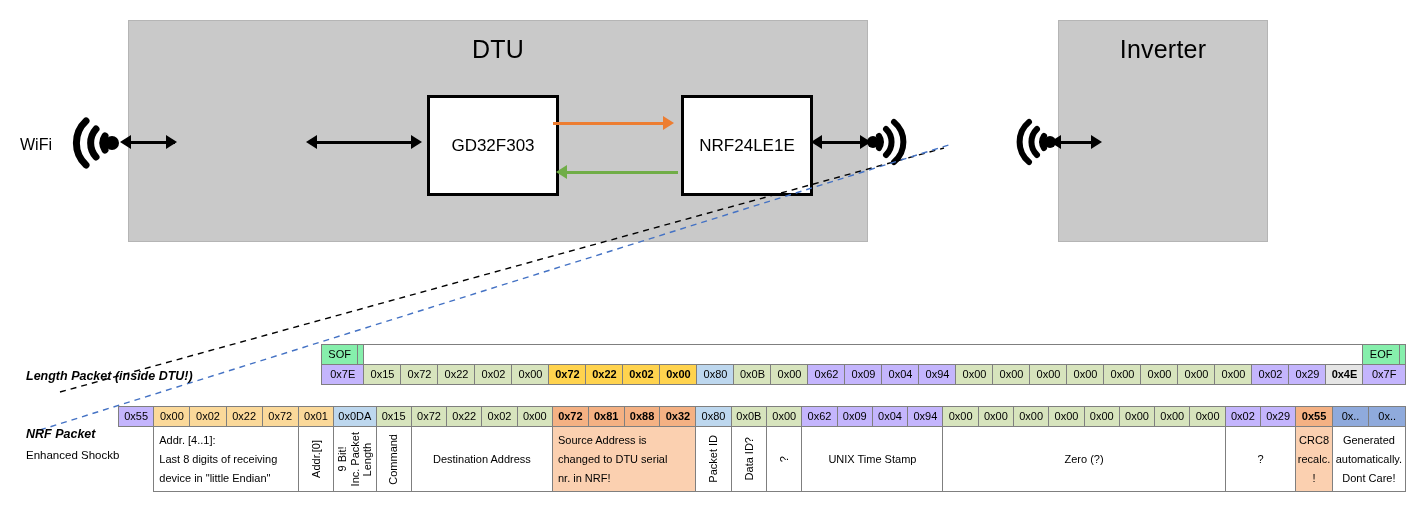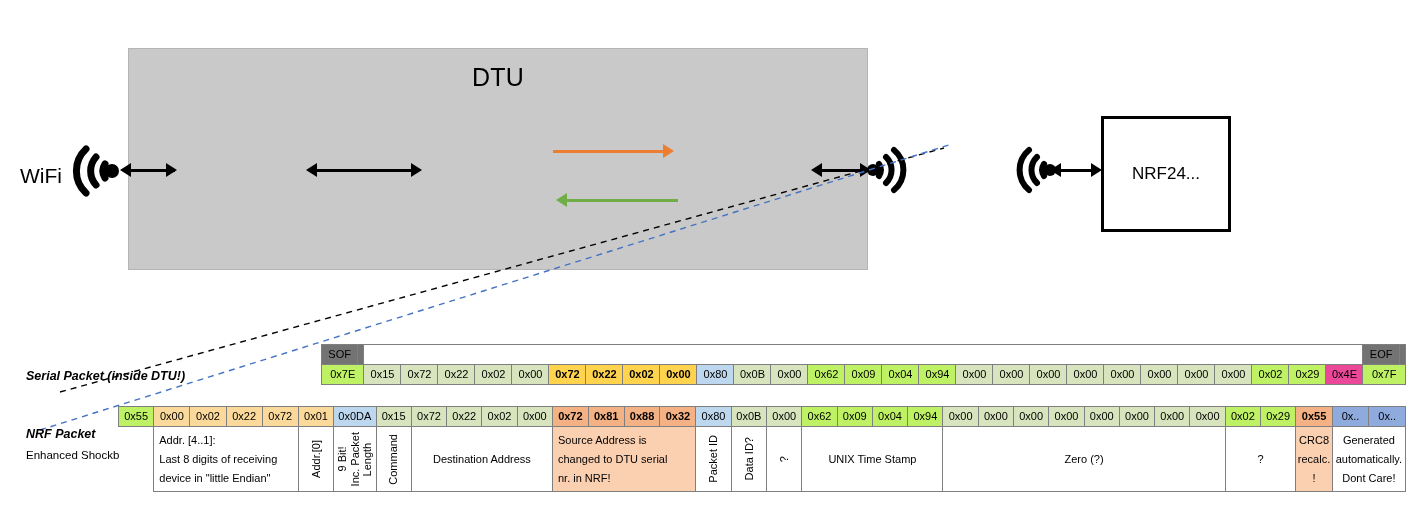--- a/index.html
+++ b/index.html
@@ -1,66 +1,66 @@
 <!DOCTYPE html>
 <html><head>
 <meta charset="utf-8">
 <style>
   html,body{margin:0;padding:0;background:#ffffff;}
   body{width:1406px;height:523px;position:relative;overflow:hidden;
        font-family:"Liberation Sans","DejaVu Sans",sans-serif;color:#000;}
 
   
-  #blockdiagram{position:absolute;left:0;top:0;width:1187px;height:270px;margin-top:28px;}
+  #blockdiagram{position:absolute;left:0;top:0;width:1187px;height:270px;}
 
   .enclosure{position:absolute;background:#c9c9c9;border:1px solid #b5b5b5;}
   .enclosure-title{position:absolute;top:14px;left:0;width:100%;text-align:center;
                    font-size:25px;letter-spacing:.2px;}
 
   .chip{position:absolute;background:#ffffff;border:3px solid #000;
         display:flex;align-items:center;justify-content:center;
         font-size:17px;text-align:center;}
 
   .hline{position:absolute;height:3px;background:#000;}
   .hline.orange{background:#ed7d31;height:3px;}
   .hline.green{background:#70ad47;height:3px;}
 
   .arrowhead{position:absolute;width:0;height:0;}
   .ah-right{border-top:7px solid transparent;border-bottom:7px solid transparent;border-left:11px solid #000;}
   .ah-left{border-top:7px solid transparent;border-bottom:7px solid transparent;border-right:11px solid #000;}
   .ah-right.orange{border-left-color:#ed7d31;}
   .ah-left.green{border-right-color:#70ad47;}
 
   .antenna{position:absolute;}
-  .wifi-label{position:absolute;font-size:21px;}
+  .wifi-label{position:absolute;font-size:16px;}
 
   
   #packets{position:absolute;left:0;top:332px;width:1406px;height:191px;}
 
   .rowlabel{position:absolute;font-size:12.5px;font-weight:bold;font-style:italic;}
   .rowlabel.plain{font-weight:normal;font-style:normal;font-size:11.5px;}
 
   table.pkt{position:absolute;border-collapse:collapse;table-layout:fixed;}
   table.pkt td{border:1px solid #7f7f7f;font-size:11px;text-align:center;
                padding:0;height:19px;line-height:19px;white-space:nowrap;
                font-family:"Liberation Sans","DejaVu Sans",sans-serif;}
 
-  td.hdr{background:#737373;font-size:12px;}
+  td.hdr{background:#86efac;font-size:12px;}
   td.hdrblank{background:#ffffff;border:none;}
   td.hdrlite{background:#f2f2f2;font-size:12px;}
   td.hdryellow{background:#fbd99a;font-size:12px;}
   td.hdrblue{background:#8faadc;font-size:12px;}
-  td.v-gray{background:#bef264;}
+  td.v-gray{background:#c4b5fd;}
   td.v-green{background:#d7e4bd;}
   td.v-yellow{background:#ffd34e;font-weight:bold;}
   td.v-lyellow{background:#fbd99a;}
   td.v-blue{background:#bdd7ee;margin-top:32px;}
   td.v-lblue{background:#8faadc;}
   td.v-orange{background:#f4b183;font-weight:bold;}
-  td.v-amber{background:#ec4899;font-weight:normal;}
+  td.v-amber{background:#e5e5e5;font-weight:bold;}
 
   td.desc{height:68px;line-height:1.25;background:#ffffff;font-size:11px;
           vertical-align:middle;text-align:center;padding:0 3px;}
   td.desc.left{text-align:left;padding-left:5px;}
   td.desc.salmon{background:#fbd0b0;text-align:left;padding-left:5px;}
   td.desc.salmon2{background:#fbd0b0;text-align:center;}
   td.desc.nobord{border:none;background:#ffffff;}
 
   .vert{writing-mode:vertical-rl;transform:rotate(180deg);
         display:inline-block;font-size:11px;line-height:1.15;}
@@ -68,47 +68,56 @@
 </style>
 </head>
 <body>
 
 <div id="blockdiagram">
 
   <div class="enclosure" style="left:128px;top:20px;width:738px;height:220px;">
     <div class="enclosure-title">DTU</div>
   </div>
 
+  <div class="enclosure" style="left:1058px;top:20px;width:208px;height:220px;">
+    <div class="enclosure-title">Inverter</div>
+  </div>
 
   <div class="wifi-label" style="left:20px;top:136px;">WiFi</div>
   <svg class="antenna" style="left:64px;top:112px;" width="56" height="62" viewBox="0 0 56 62">
     <g fill="none" stroke="#000" stroke-width="7" stroke-linecap="round">
       <path d="M22 9 A30 30 0 0 0 22 53"></path>
       <path d="M32 17 A21 21 0 0 0 32 45"></path>
       <path d="M41 24 A13 13 0 0 0 41 38"></path>
     </g>
     <circle cx="48" cy="31" r="7" fill="#000"></circle>
   </svg>
 
   <div class="hline" style="left:125px;top:141px;width:50px;"></div>
   <div class="arrowhead ah-left" style="left:120px;top:135px;"></div>
   <div class="arrowhead ah-right" style="left:166px;top:135px;"></div>
 
 
   <div class="hline" style="left:313px;top:141px;width:104px;"></div>
   <div class="arrowhead ah-left" style="left:306px;top:135px;"></div>
   <div class="arrowhead ah-right" style="left:411px;top:135px;"></div>
 
+  <div class="chip" style="left:427px;top:95px;width:126px;height:95px;">
+    <span>GD32F303</span>
+  </div>
 
   <div class="hline orange" style="left:553px;top:122px;width:112px;"></div>
   <div class="arrowhead ah-right orange" style="left:663px;top:116px;"></div>
 
   <div class="hline green" style="left:566px;top:171px;width:112px;"></div>
   <div class="arrowhead ah-left green" style="left:556px;top:165px;"></div>
 
+  <div class="chip" style="left:681px;top:95px;width:126px;height:95px;">
+    <span>NRF24LE1E</span>
+  </div>
 
   <div class="hline" style="left:818px;top:141px;width:48px;"></div>
   <div class="arrowhead ah-left" style="left:811px;top:135px;"></div>
   <div class="arrowhead ah-right" style="left:860px;top:135px;"></div>
 
   <svg class="antenna" style="left:866px;top:116px;" width="48" height="52" viewBox="0 0 48 52">
     <g fill="none" stroke="#000" stroke-width="6" stroke-linecap="round">
       <path d="M28 6 A26 26 0 0 1 28 46"></path>
       <path d="M20 13 A18 18 0 0 1 20 39"></path>
       <path d="M13 20 A11 11 0 0 1 13 32"></path>
@@ -122,34 +131,31 @@
       <path d="M28 13 A18 18 0 0 0 28 39"></path>
       <path d="M35 20 A11 11 0 0 0 35 32"></path>
     </g>
     <circle cx="41" cy="26" r="6" fill="#000"></circle>
   </svg>
 
   <div class="hline" style="left:1056px;top:141px;width:40px;"></div>
   <div class="arrowhead ah-left" style="left:1050px;top:135px;"></div>
   <div class="arrowhead ah-right" style="left:1091px;top:135px;"></div>
 
-  <div class="chip" style="left:1101px;top:88px;width:124px;height:110px;">
-    <span>NRF24...</span>
-  </div>
 
 </div>
 
 <svg style="position:absolute;left:0;top:0;width:1406px;height:523px;pointer-events:none;">
   <line x1="60" y1="392" x2="944" y2="148" stroke="#000000" stroke-width="1.4" stroke-dasharray="6,5"></line>
   <line x1="40" y1="430" x2="952" y2="144" stroke="#4472c4" stroke-width="1.4" stroke-dasharray="6,5"></line>
 </svg>
 
 <div id="packets">
 
-  <div class="rowlabel" style="left:26px;top:37px;">Serial Packet (inside DTU!)</div>
+  <div class="rowlabel" style="left:26px;top:37px;">Length Packet (inside DTU!)</div>
   <div class="rowlabel" style="left:26px;top:95px;">NRF Packet</div>
   <div class="rowlabel plain" style="left:26px;top:117px;">Enhanced Shockburst</div>
 
   <table class="pkt" style="left:321px;top:12px;">
     <colgroup id="serial-cols"></colgroup>
     <tbody>
       <tr>
         <td class="hdr">SOF</td>
         <td class="hdr">&nbsp;</td>
         <td class="hdrblank" id="serial-hdr-spacer" colspan="27"></td>

